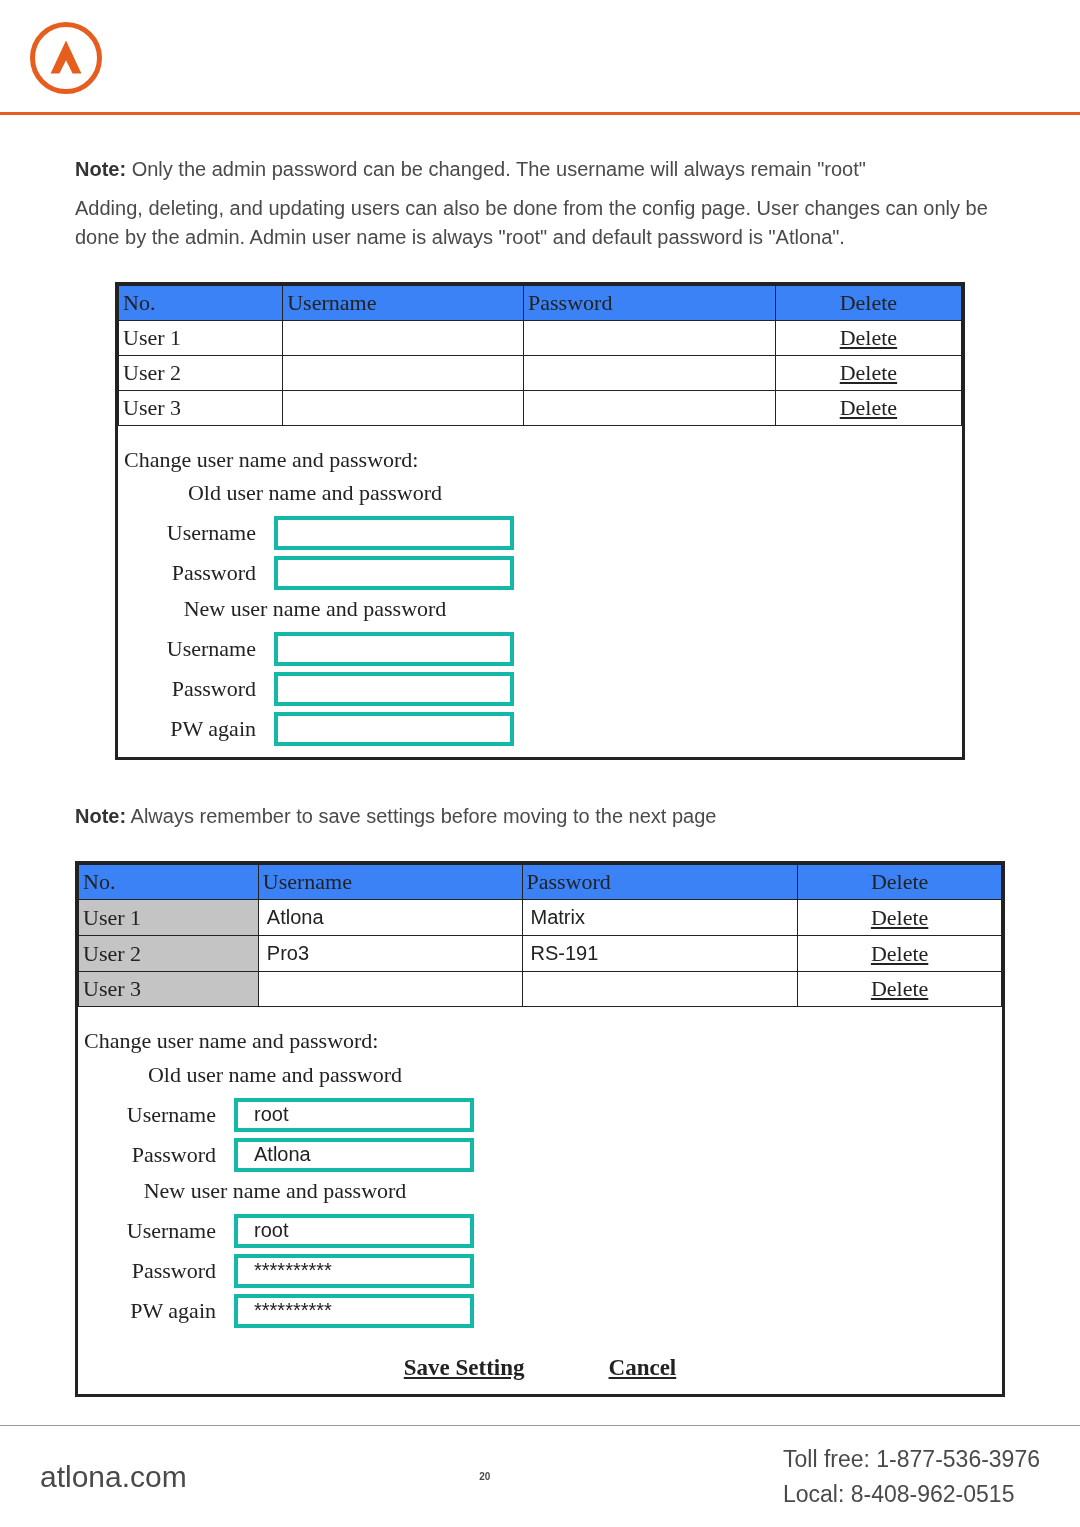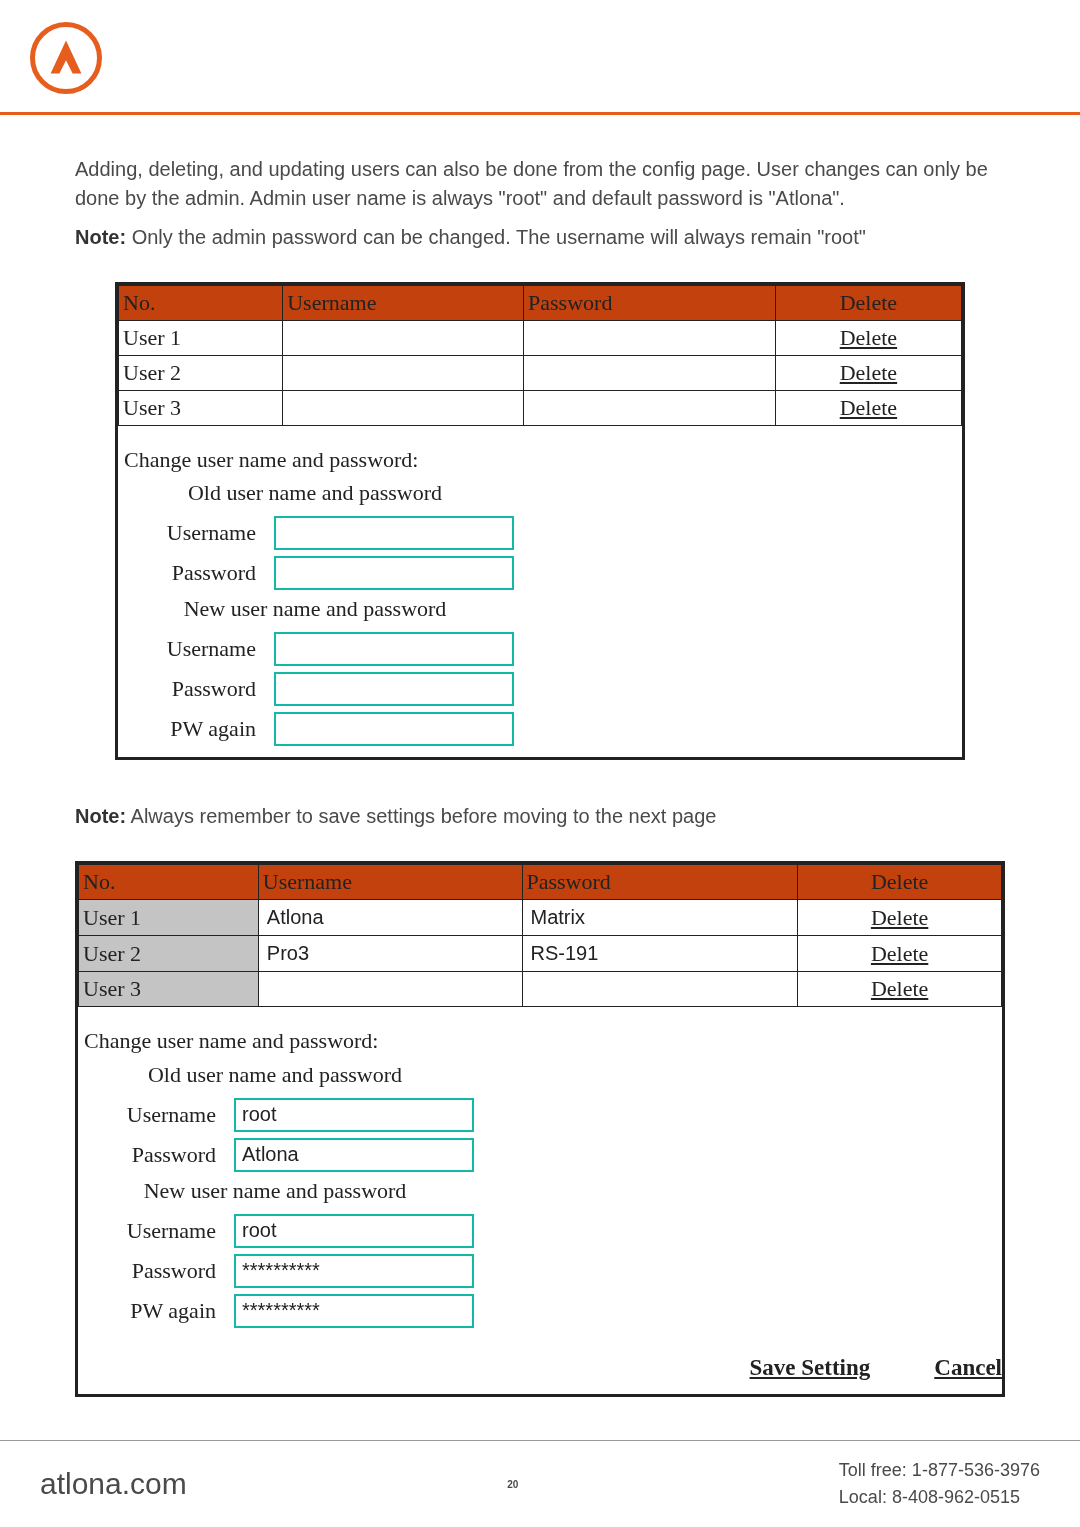--- a/index.html
+++ b/index.html
@@ -49,21 +49,21 @@
     font-size: 22px;
     color: #222;
   }
   .user-table { width: 100%; border-collapse: collapse; }
   .user-table th, .user-table td {
     border: 1px solid #222;
     padding: 1px 4px;
     text-align: left;
     font-weight: normal;
   }
-  .user-table th { background: #c2410c; }
+  .user-table th { background: #3b82f6; }
   .user-table th.del, .user-table td.del { text-align: center; width: 170px; }
   .user-table td.del span { text-decoration: underline; }
   .col-no { width: 150px; }
   .col-user { width: 220px; }
   .col-pass { width: 230px; }
   .input-cell {
     padding: 0;
   }
   .input-cell .inp {
     display: block;
@@ -85,33 +85,33 @@
     display: flex;
     align-items: center;
     padding: 3px 6px;
   }
   .form-row label {
     width: 150px;
     text-align: right;
     padding-right: 18px;
   }
   .form-row .field {
-    border: 2px solid #14b8a6;
+    border: 4px solid #14b8a6;
     height: 34px;
     width: 240px;
     font-family: Arial, sans-serif;
     font-size: 20px;
-    padding: 2px 6px;
+    padding: 2px 16px;
     display: flex;
     align-items: center;
   }
   .button-row {
     display: flex;
-    justify-content: flex-end;
-    gap: 64px;
+    justify-content: center;
+    gap: 84px;
     padding: 12px 0 10px 0;
     font-family: "Times New Roman", serif;
     font-size: 23px;
     font-weight: 700;
   }
   .button-row span { text-decoration: underline; cursor: pointer; }
   .footer {
     position: absolute;
     bottom: 0;
     left: 0;
@@ -119,40 +119,40 @@
     border-top: 1px solid #999;
     padding: 16px 40px 16px 40px;
     display: flex;
     justify-content: space-between;
     align-items: center;
     font-size: 20px;
     color: #4a4a4a;
   }
   .footer .site { font-size: 30px; color: #4a4a4a; }
   .footer .page { font-size: 10px; font-weight: 700; }
-  .footer .phones { text-align: left; font-size: 18px; line-height: 1.5; }
+  .footer .phones { text-align: left; font-size: 23px; line-height: 1.5; }
 </style>
 </head>
 <body>
 
 <div class="header">
   <div class="logo">
     <div class="logo-icon">
       <svg viewBox="0 0 40 40">
           <path d="M20 4 L34 34 L26 34 L20 22 L14 34 L6 34 Z" fill="#e65d1e"></path>
         </svg>
     </div>
   </div>
 </div>
 
 <div class="content">
-  <p class="para">Adding, deleting, and updating users can also be done from the config page. User changes can only be done by the admin. Admin user name is always "root" and default password is "Atlona".</p>
   <p class="para">
     <span class="note-label">Note:</span><span> Only the admin password can be changed. The username will always remain "root"</span>
   </p>
+  <p class="para">Adding, deleting, and updating users can also be done from the config page. User changes can only be done by the admin. Admin user name is always "root" and default password is "Atlona".</p>
 
   <div class="panel">
     <table class="user-table">
       <tbody>
           <tr>
         <th class="col-no">No.</th>
         <th class="col-user">Username</th>
         <th class="col-pass">Password</th>
         <th class="del">Delete</th>
       </tr>

